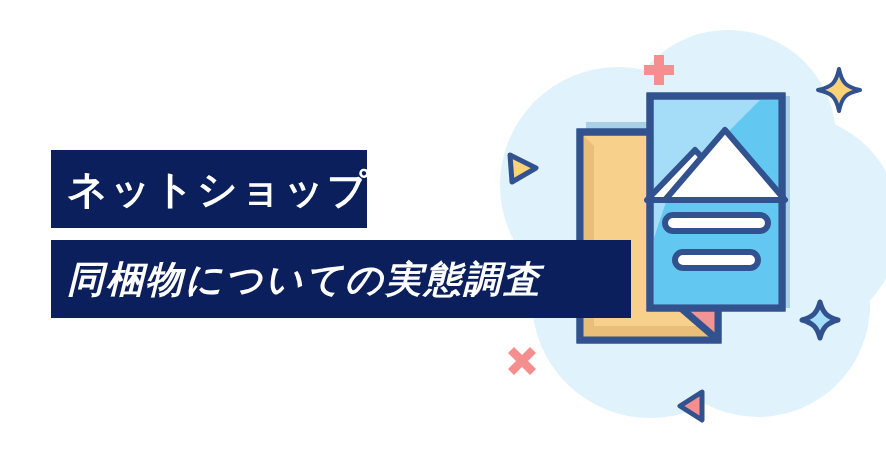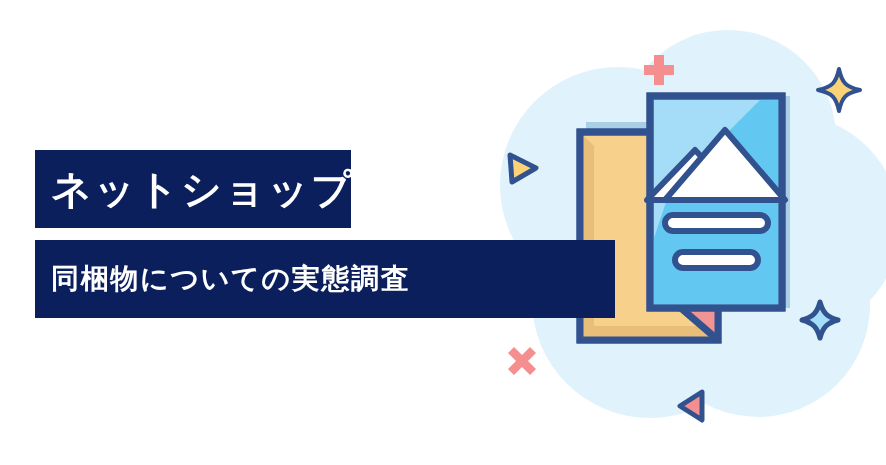--- a/index.html
+++ b/index.html
@@ -18,20 +18,21 @@
     overflow: hidden;
   }
 
   
   .banner {
     position: absolute;
     background: #0a1f5c;
     display: flex;
     align-items: center;
     box-sizing: border-box;
+    margin-left: 16px;
   }
   .banner-text {
     color: #ffffff;
     font-family: "DejaVu Sans", "Liberation Sans", sans-serif;
     font-weight: bold;
     letter-spacing: 0.06em;
     white-space: nowrap;
     line-height: 1;
   }
   #banner-1 {
@@ -42,21 +43,21 @@
     padding-left: 16px;
   }
   #banner-1 .banner-text { font-size: 40px; }
   #banner-2 {
     left: 35px;
     top: 240px;
     width: 580px;
     height: 78px;
     padding-left: 16px;
   }
-  #banner-2 .banner-text { font-size: 28px; }
+  #banner-2 .banner-text { font-size: 37px; font-style: italic; }
 
   
   #illustration {
     position: absolute;
     left: 490px;
     top: 10px;
     width: 396px;
     height: 450px;
   }
   #illustration svg { display: block; }

